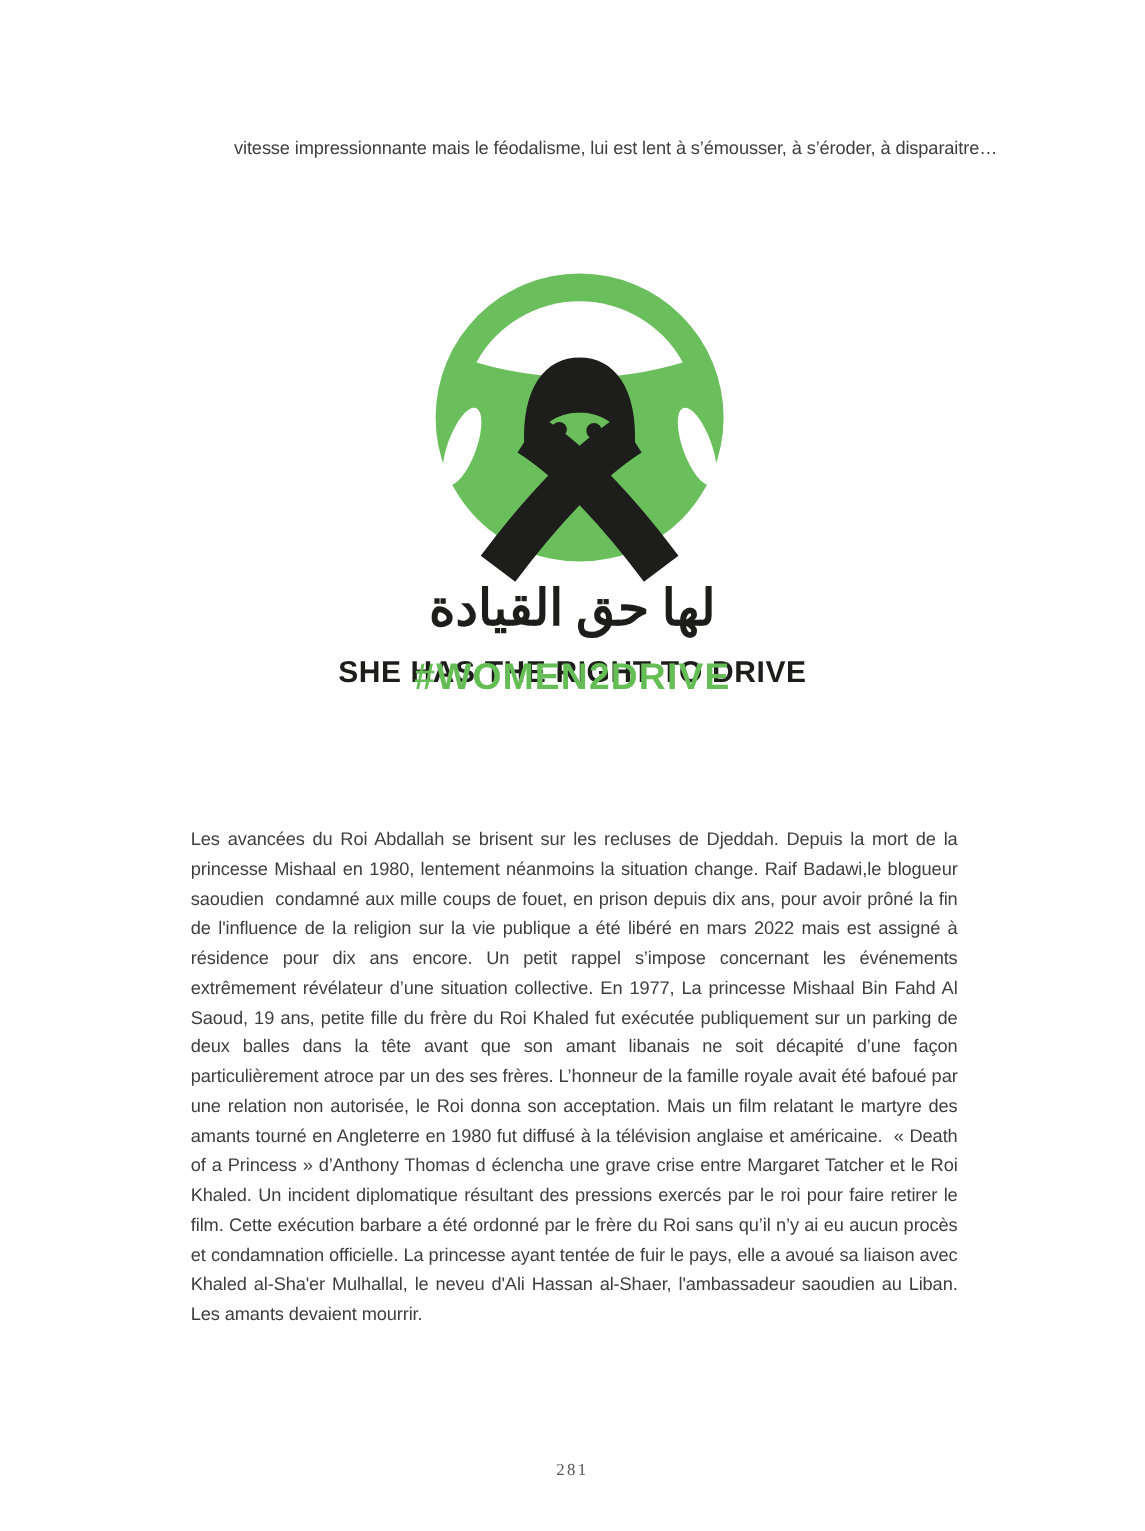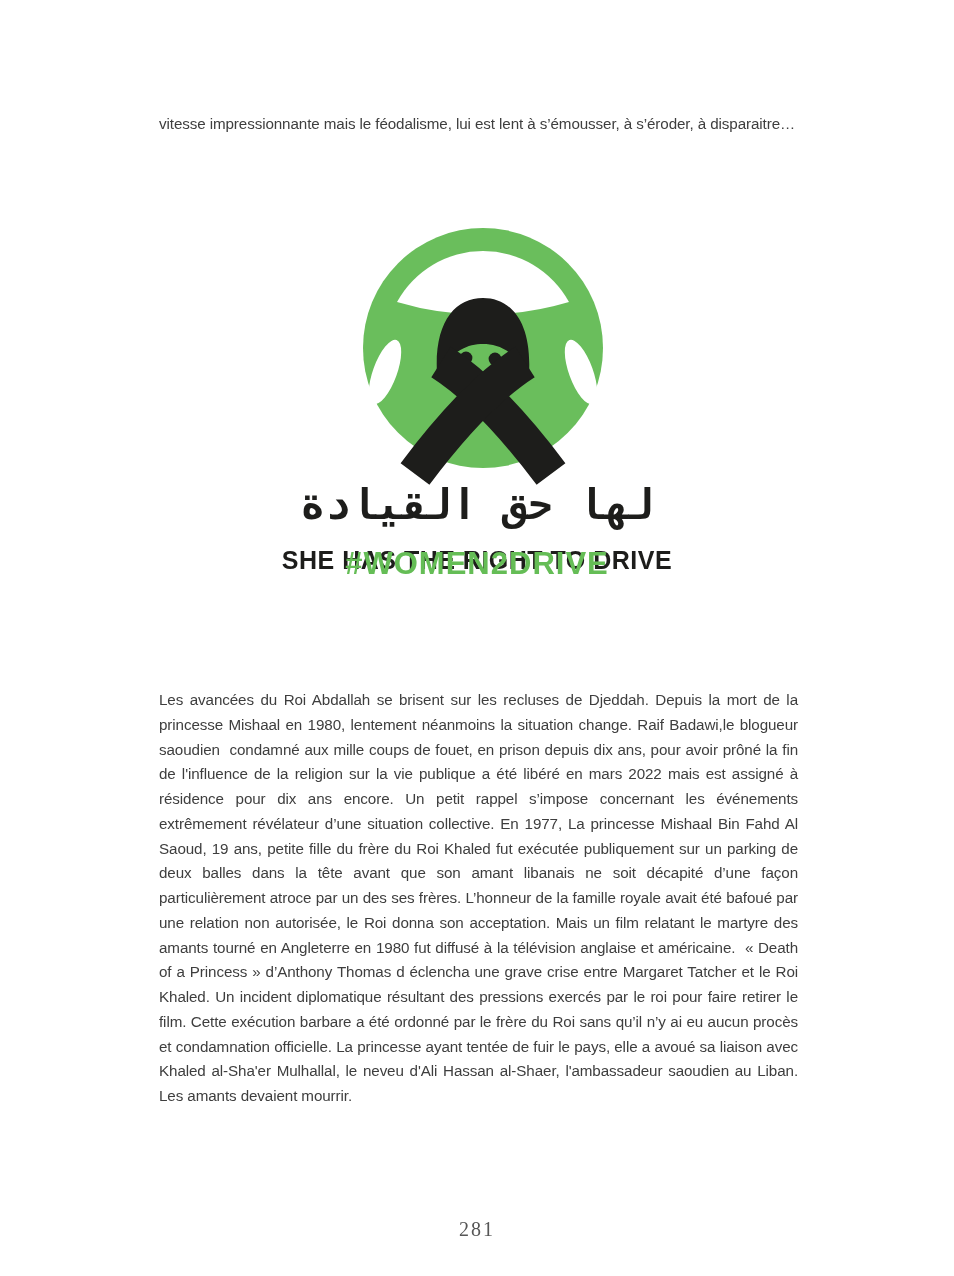--- a/index.html
+++ b/index.html
@@ -19,37 +19,37 @@
     color: #3e3e3e;
     font-size: 15.2px;
     line-height: 24.75px;
     text-align: justify;
     letter-spacing: -0.1px;
   }
   .bodytext p {
     margin: 0;
     white-space: pre-wrap;
   }
-  .para-top { top: 112px; }
+  .para-top { top: 112px; margin-left: 36px; }
   .para-main { top: 688px; }
 
   
   .logo-svg {
     position: absolute;
     left: 352px;
     top: 222px;
     width: 262px;
     height: 282px;
   }
   .arabic-title {
     position: absolute;
     left: 0; right: 0;
     top: 478px;
     text-align: center;
-    font-family: Liberation Mono, monospace;
+    font-family: Liberation Serif, serif;
     font-weight: bold;
     font-size: 42px;
     line-height: 60px;
     color: #1d1d1b;
     direction: rtl;
   }
   .english-title {
     position: absolute;
     left: 0; right: 0;
     top: 545px;
@@ -69,21 +69,21 @@
     font-size: 31px;
     line-height: 36px;
     letter-spacing: 1px;
   }
   .page-number {
     position: absolute;
     left: 0; right: 0;
     top: 1218px;
     text-align: center;
     font-family: "Liberation Serif", serif;
-    font-size: 20px;
+    font-size: 14px;
     letter-spacing: 2px;
     color: #565656;
   }
 </style>
 </head>
 <body>
 
 <div class="page">
 
   <div class="bodytext para-top">

